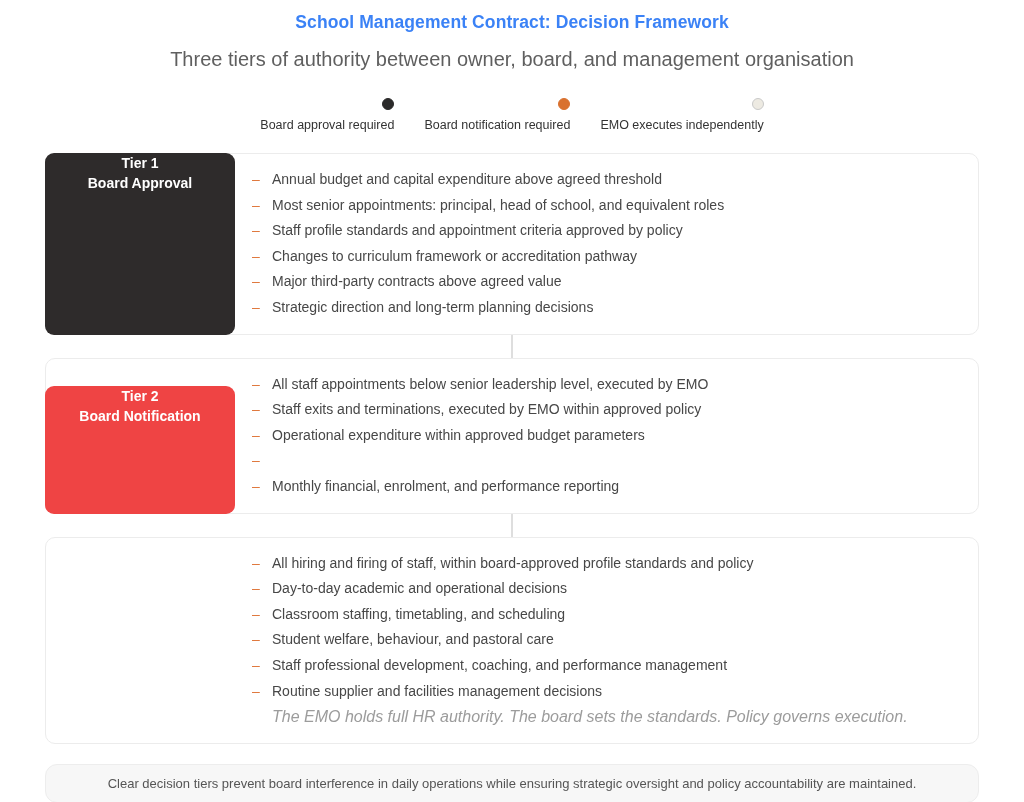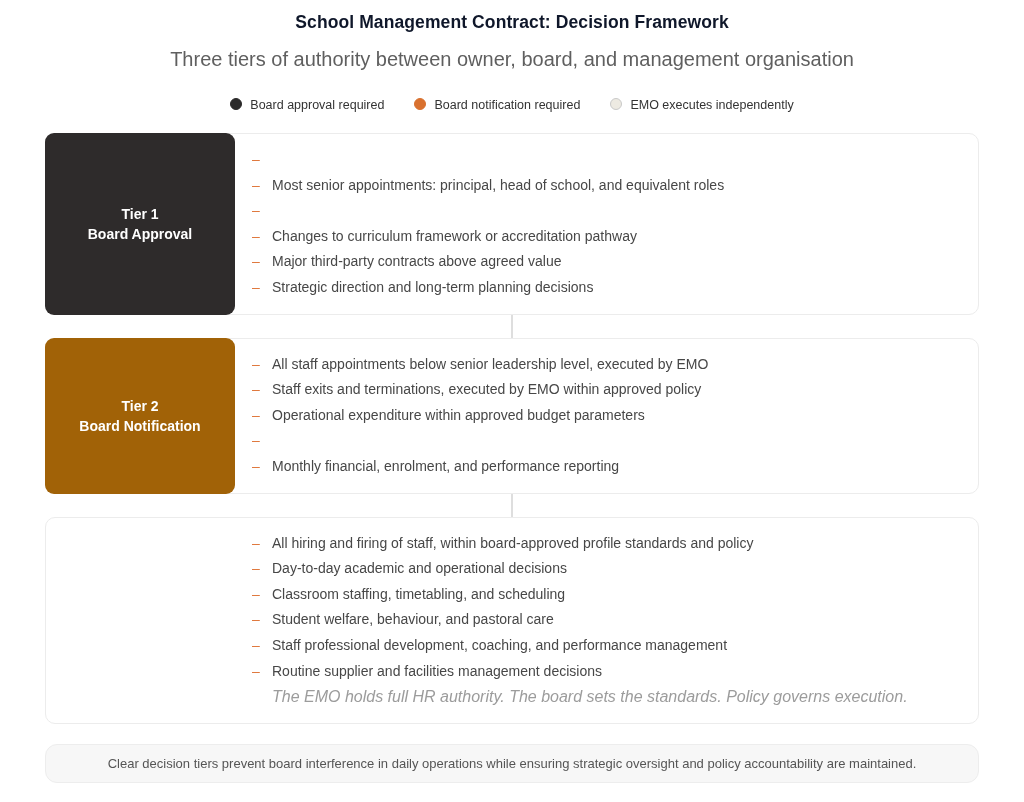--- a/index.html
+++ b/index.html
@@ -13,43 +13,44 @@
   }
   .page {
     width: 934px;
     margin: 0 auto;
     padding-top: 12px;
   }
   .title {
     text-align: center;
     font-size: 17.5px;
     font-weight: bold;
-    color: #0f172a;
+    color: #3b82f6;
     letter-spacing: 0.1px;
   }
   .subtitle {
     text-align: center;
     font-size: 20px;
     color: #5f5f5f;
     margin-top: 15px;
   }
   .legend {
     display: flex;
     justify-content: center;
     align-items: center;
     gap: 30px;
     margin-top: 27px;
     margin-bottom: 21px;
   }
   .legend-item {
     display: flex;
-    align-items: flex-start;
+    align-items: flex-end;
     gap: 8px;
     font-size: 12.5px;
     color: #333;
+    flex-direction: column;
   }
   .legend-dot {
     width: 12px;
     height: 12px;
     border-radius: 50%;
     border: 1px solid transparent;
     flex: 0 0 auto;
   }
   .tier-row { position: relative; }
   .tier-content {
@@ -59,21 +60,20 @@
     padding: 13px 20px 13px 206px;
   }
   .tier-label {
     position: absolute;
     left: 0; top: 0; bottom: 0;
     width: 190px;
     border-radius: 9px;
     display: flex;
     flex-direction: column;
     align-items: center;
-    justify-content: center;
     text-align: center;
     font-size: 14px;
     font-weight: bold;
     line-height: 20px;
   }
   .tier-items { list-style: none; }
   .tier-item {
     font-size: 14px;
     line-height: 25.6px;
     color: #474747;
@@ -133,29 +133,31 @@
     <span class="legend-dot" style="background-color: rgb(237, 234, 226); border-color: rgb(201, 201, 201);"></span>
     <span>EMO executes independently</span>
   </div>
 </div>
 
   <div class="tier-row">
     <div class="tier-content">
       <ul class="tier-items">
   <li class="tier-item">
     <span class="dash">–</span>
+    <span>Annual budget and capital expenditure above agreed threshold</span>
   </li>
 
   <li class="tier-item">
     <span class="dash">–</span>
     <span>Most senior appointments: principal, head of school, and equivalent roles</span>
   </li>
 
   <li class="tier-item">
     <span class="dash">–</span>
+    <span>Staff profile standards and appointment criteria approved by policy</span>
   </li>
 
   <li class="tier-item">
     <span class="dash">–</span>
     <span>Changes to curriculum framework or accreditation pathway</span>
   </li>
 
   <li class="tier-item">
     <span class="dash">–</span>
     <span>Major third-party contracts above agreed value</span>
@@ -196,21 +198,21 @@
   <li class="tier-item">
     <span class="dash">–</span>
   </li>
 
   <li class="tier-item">
     <span class="dash">–</span>
     <span>Monthly financial, enrolment, and performance reporting</span>
   </li>
 </ul>
     </div>
-    <div class="tier-label" style="background-color: #a16207; color: rgb(255, 255, 255);">
+    <div class="tier-label" style="background-color: #ef4444; color: rgb(255, 255, 255); margin-top: 28px;">
       <span>Tier 2</span>
       <span>Board Notification</span>
     </div>
   </div>
 
   <div class="connector"></div>
 
   <div class="tier-row">
     <div class="tier-content">
       <ul class="tier-items">

